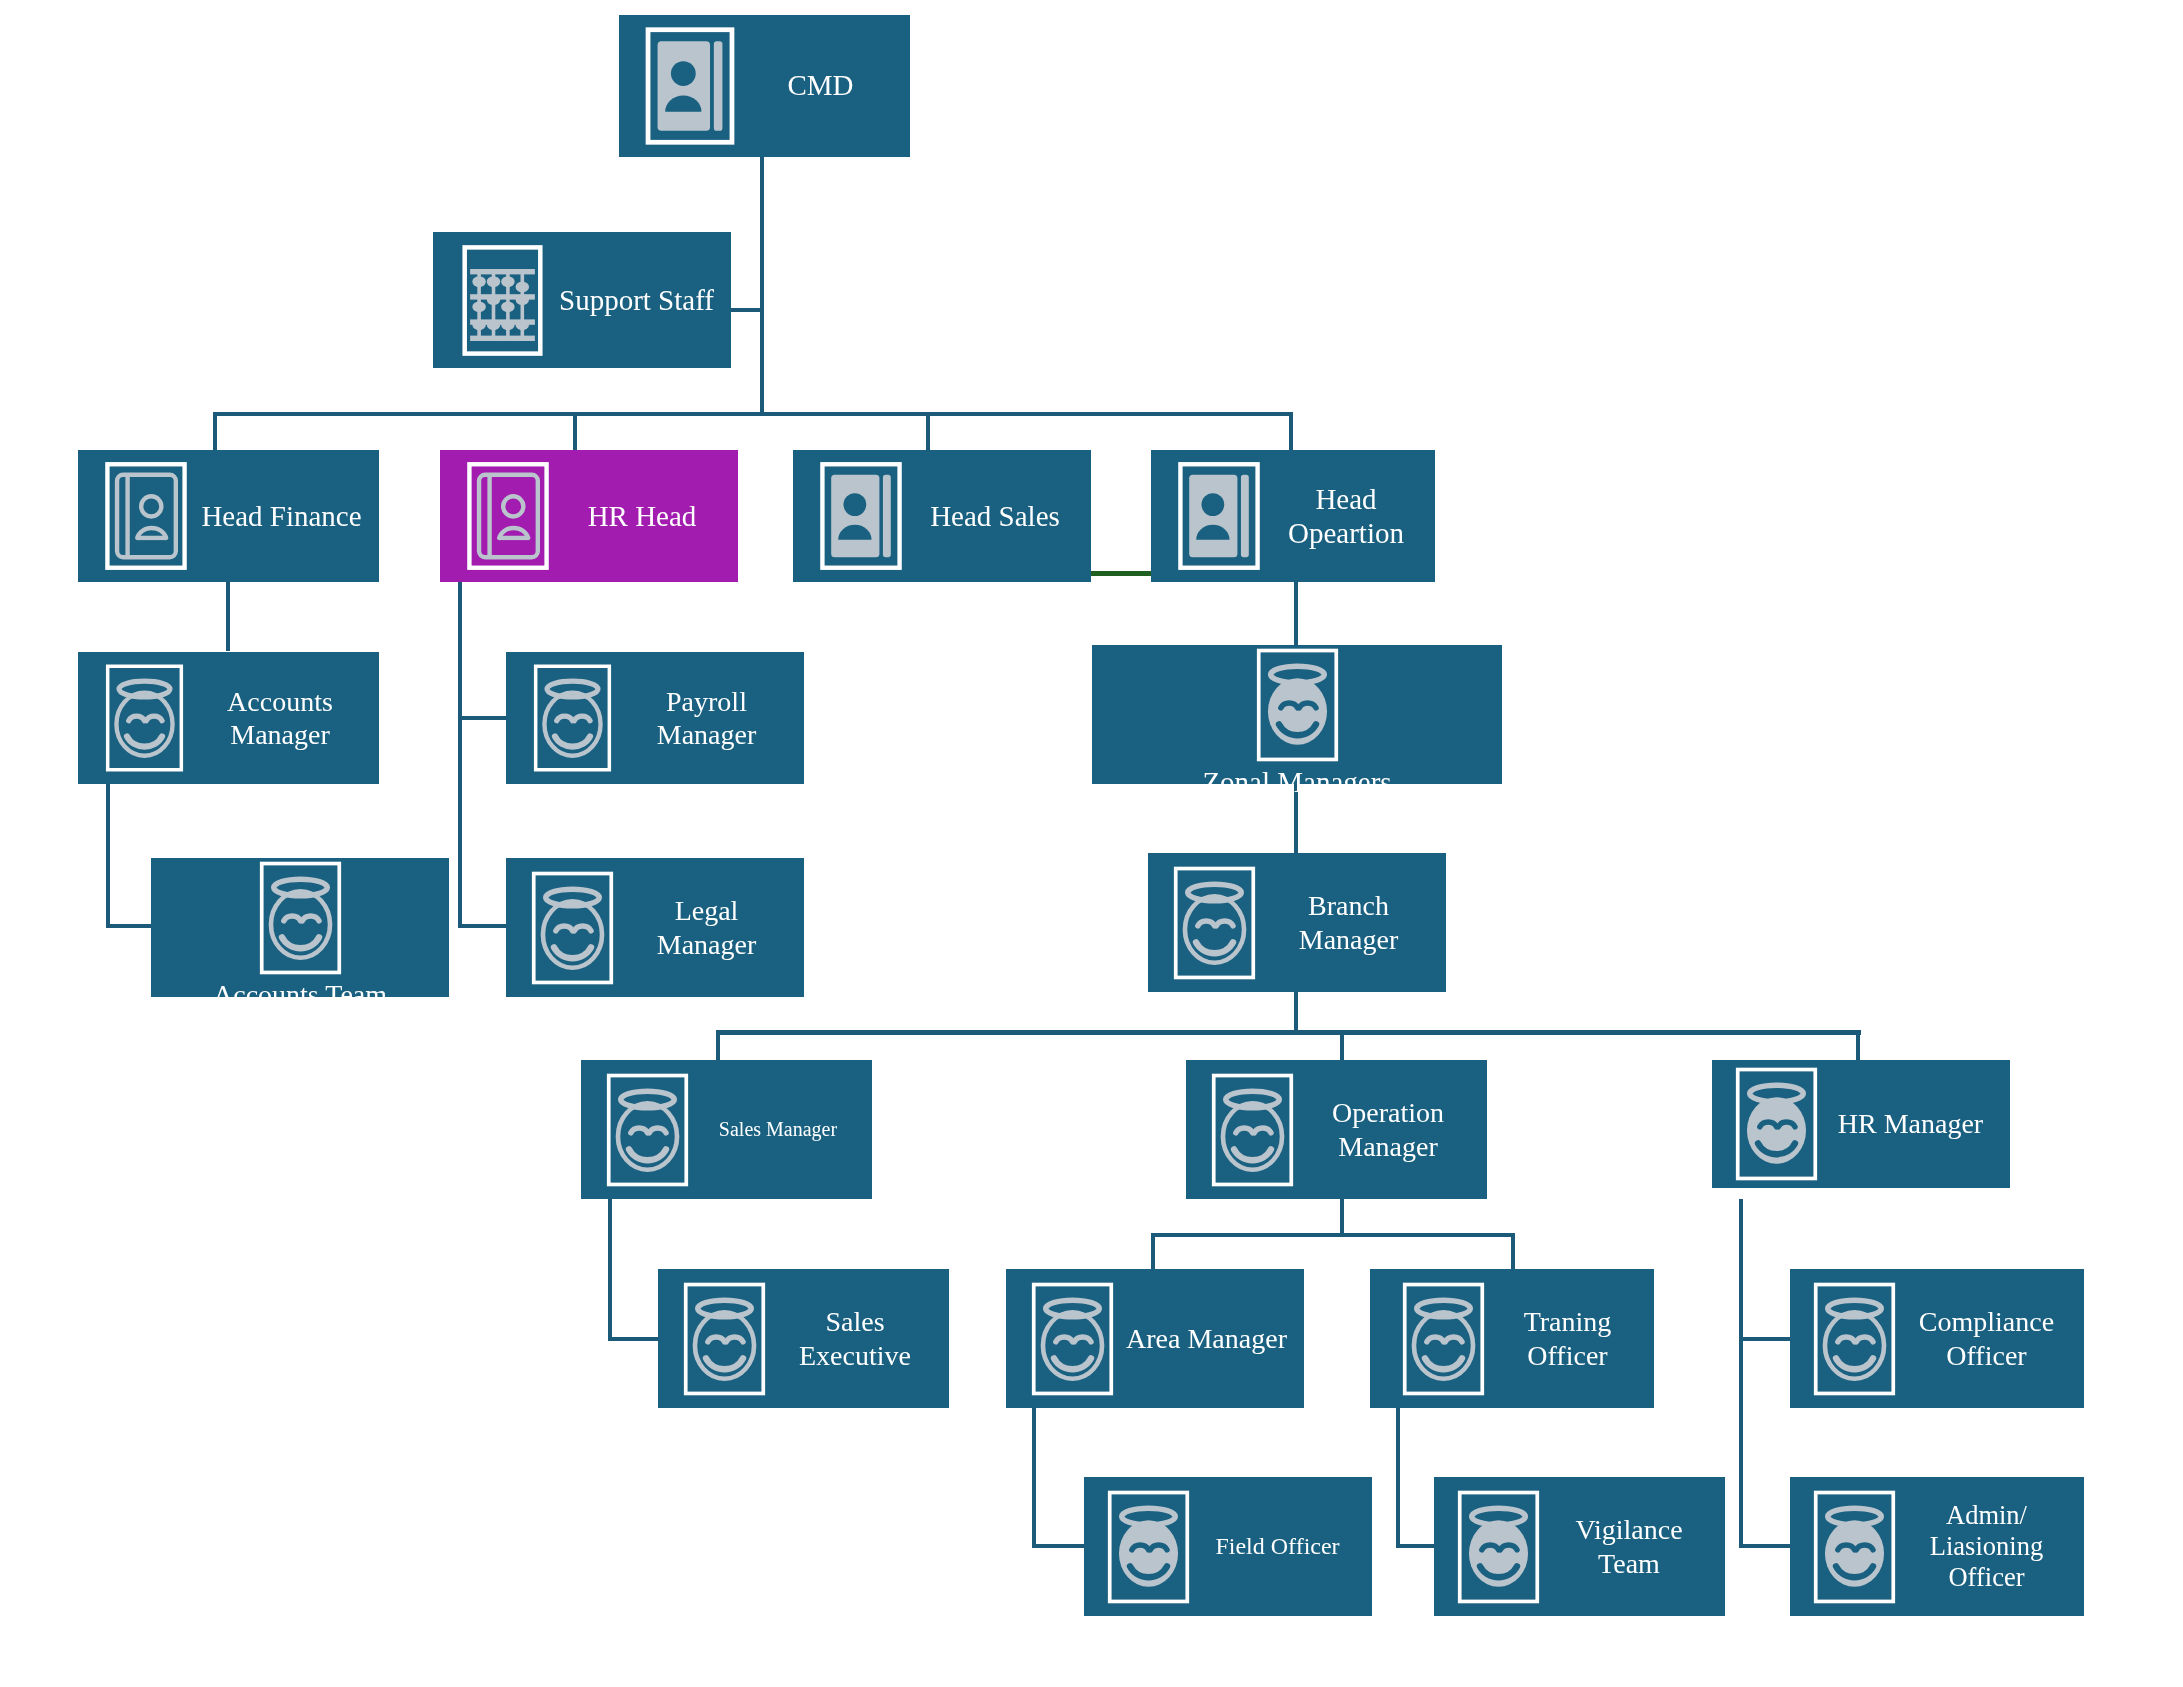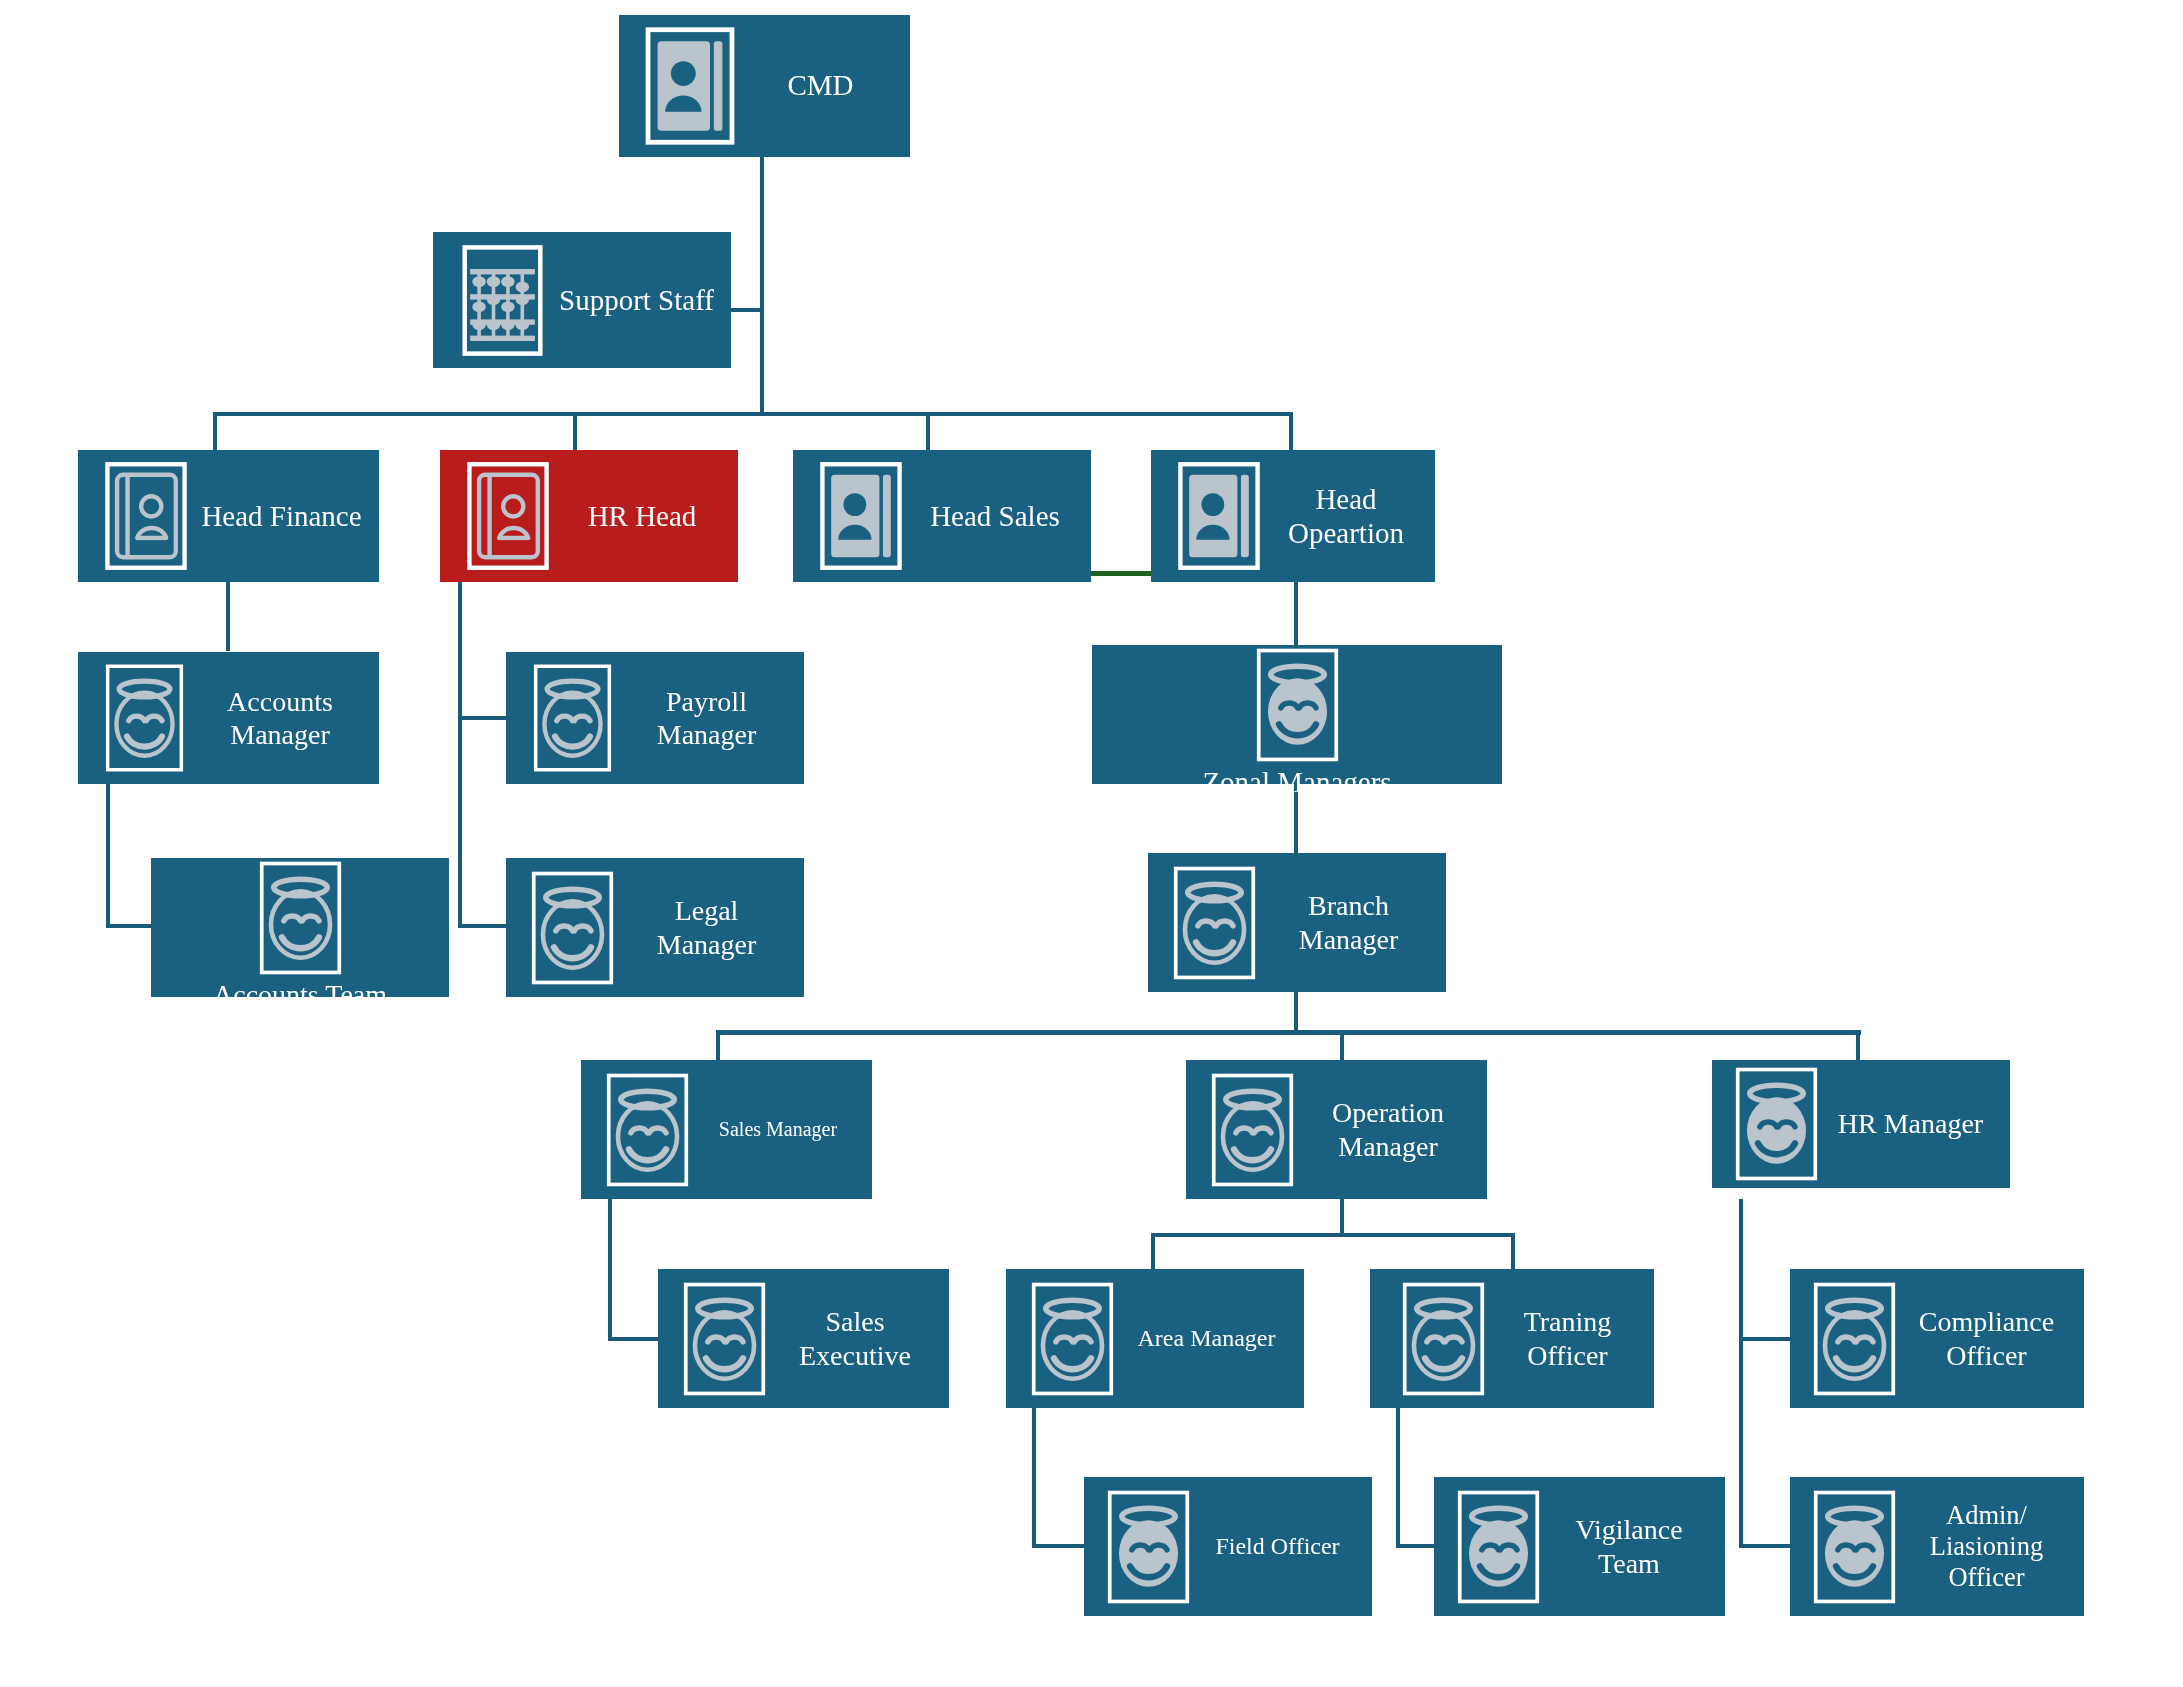--- a/index.html
+++ b/index.html
@@ -94,21 +94,21 @@
       <span class="ic" style="width: 106px; height: 114px;"><svg viewBox="0 0 100 130" width="100%" height="100%" preserveAspectRatio="xMidYMid meet" focusable="false">
           <rect x="6" y="6" width="88" height="118" fill="none" stroke="#ffffff" stroke-width="5"></rect>
           <rect x="17" y="18" width="67" height="94" rx="7" fill="none" stroke="#b9c4cc" stroke-width="5"></rect>
           <line x1="29" y1="20" x2="29" y2="110" stroke="#b9c4cc" stroke-width="5"></line>
           <circle cx="56" cy="54" r="11.5" fill="none" stroke="#b9c4cc" stroke-width="5"></circle>
           <path d="M40 90 a17 15 0 0 1 33 0" fill="none" stroke="#b9c4cc" stroke-width="5" stroke-linecap="round"></path>
           <line x1="40" y1="90" x2="73" y2="90" stroke="#b9c4cc" stroke-width="5"></line>
         </svg></span>
       <span class="lbl" style="font-size: 29px;">Head Finance</span>
     </div>
-    <div class="node" style="left: 440px; top: 450px; width: 298px; height: 132px; background: #b91c1c; padding-left: 14.6px; padding-right: 14.6px;">
+    <div class="node" style="left: 440px; top: 450px; width: 298px; height: 132px; background: #a21caf; padding-left: 14.6px; padding-right: 14.6px;">
       <span class="ic" style="width: 106px; height: 114px;"><svg viewBox="0 0 100 130" width="100%" height="100%" preserveAspectRatio="xMidYMid meet" focusable="false">
           <rect x="6" y="6" width="88" height="118" fill="none" stroke="#ffffff" stroke-width="5"></rect>
           <rect x="17" y="18" width="67" height="94" rx="7" fill="none" stroke="#b9c4cc" stroke-width="5"></rect>
           <line x1="29" y1="20" x2="29" y2="110" stroke="#b9c4cc" stroke-width="5"></line>
           <circle cx="56" cy="54" r="11.5" fill="none" stroke="#b9c4cc" stroke-width="5"></circle>
           <path d="M40 90 a17 15 0 0 1 33 0" fill="none" stroke="#b9c4cc" stroke-width="5" stroke-linecap="round"></path>
           <line x1="40" y1="90" x2="73" y2="90" stroke="#b9c4cc" stroke-width="5"></line>
         </svg></span>
       <span class="lbl" style="font-size: 29px;">HR Head</span>
     </div>
@@ -249,21 +249,21 @@
     </div>
     <div class="node" style="left: 1006px; top: 1269px; width: 298px; height: 139px; background: rgb(26, 96, 128); padding-left: 14.6px; padding-right: 14.6px;">
       <span class="ic" style="width: 103px; height: 120px;"><svg viewBox="0 0 100 130" width="100%" height="100%" preserveAspectRatio="xMidYMid meet" focusable="false">
           <rect x="8" y="6" width="84" height="118" fill="none" stroke="#ffffff" stroke-width="4"></rect>
           <ellipse cx="50" cy="72" rx="32" ry="36" fill="none" stroke="#b9c4cc" stroke-width="5"></ellipse>
           <ellipse cx="50" cy="32" rx="29" ry="9" fill="none" stroke="#b9c4cc" stroke-width="6"></ellipse>
           <path d="M32 68 a10 9 0 0 1 18 0" fill="none" stroke="#b9c4cc" stroke-width="6" stroke-linecap="round"></path>
           <path d="M52 68 a10 9 0 0 1 18 0" fill="none" stroke="#b9c4cc" stroke-width="6" stroke-linecap="round"></path>
           <path d="M30 86 a22 20 0 0 0 40 0" fill="none" stroke="#b9c4cc" stroke-width="7" stroke-linecap="round"></path>
         </svg></span>
-      <span class="lbl" style="font-size: 24px;">Area Manager</span>
+      <span class="lbl" style="font-size: 28px;">Area Manager</span>
     </div>
     <div class="node" style="left: 1370px; top: 1269px; width: 284px; height: 139px; background: rgb(26, 96, 128); padding-left: 24px; padding-right: 12px;">
       <span class="ic" style="width: 99px; height: 120px;"><svg viewBox="0 0 100 130" width="100%" height="100%" preserveAspectRatio="xMidYMid meet" focusable="false">
           <rect x="8" y="6" width="84" height="118" fill="none" stroke="#ffffff" stroke-width="4"></rect>
           <ellipse cx="50" cy="72" rx="32" ry="36" fill="none" stroke="#b9c4cc" stroke-width="5"></ellipse>
           <ellipse cx="50" cy="32" rx="29" ry="9" fill="none" stroke="#b9c4cc" stroke-width="6"></ellipse>
           <path d="M32 68 a10 9 0 0 1 18 0" fill="none" stroke="#b9c4cc" stroke-width="6" stroke-linecap="round"></path>
           <path d="M52 68 a10 9 0 0 1 18 0" fill="none" stroke="#b9c4cc" stroke-width="6" stroke-linecap="round"></path>
           <path d="M30 86 a22 20 0 0 0 40 0" fill="none" stroke="#b9c4cc" stroke-width="7" stroke-linecap="round"></path>
         </svg></span>

